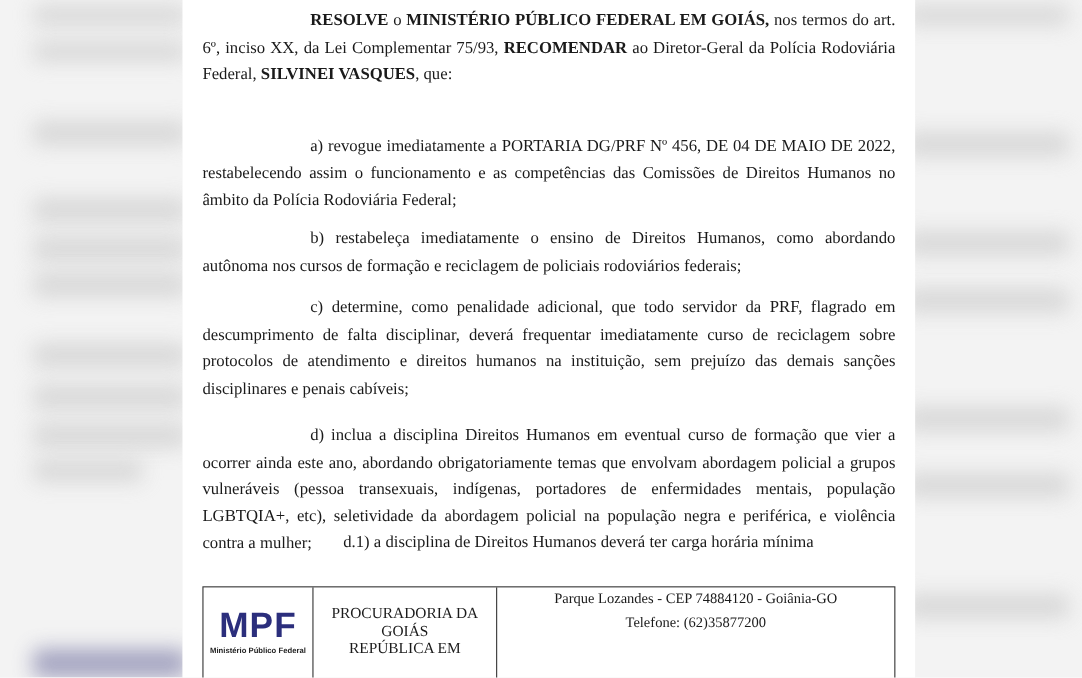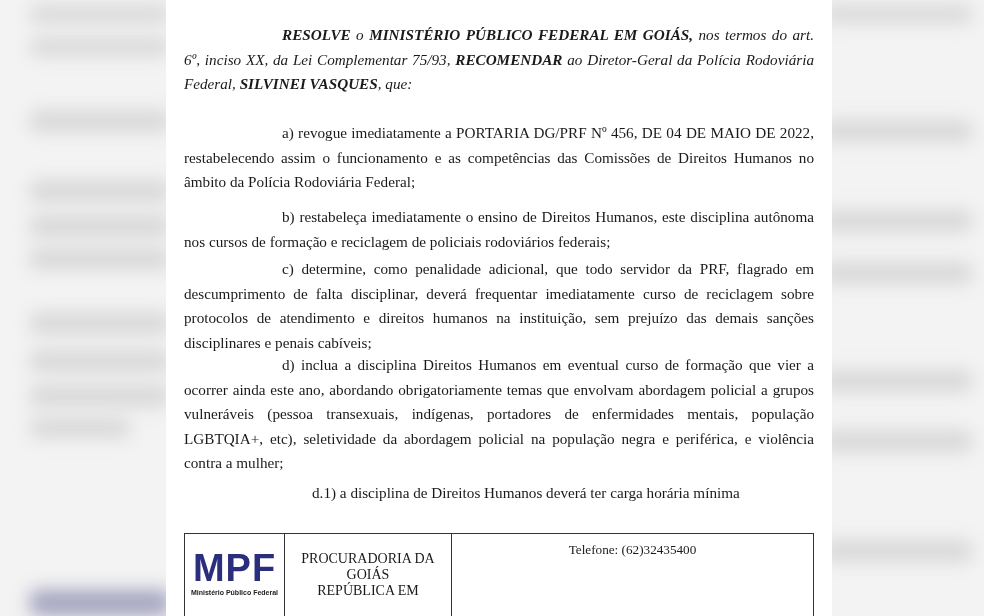--- a/index.html
+++ b/index.html
@@ -4,32 +4,32 @@
   <style>
     html, body { margin:0; padding:0; }
     body { width:984px; height:616px; overflow:hidden; background:#f4f4f4; position:relative; font-family:"Liberation Serif", serif; color:#1a1a1a; }
     .blur-side { position:absolute; top:0; height:616px; background:#f3f3f3; overflow:hidden; }
     .blur-side.left { left:0; width:166px; }
     .blur-side.right { left:832px; width:152px; }
     .blob { position:absolute; background:#cfcfcf; filter:blur(9px); border-radius:6px; opacity:0.75; }
     .page { position:absolute; left:166px; top:0; width:666px; height:616px; background:#fff; }
     .doc { position:absolute; left:18px; top:0; width:630px; font-size:15.2px; line-height:24.5px; text-align:justify; }
     .doc p { margin:0; }
-    .p1 { position:absolute; top:23px; width:630px;font-style:italic; }
+    .p1 { position:absolute; top:7px; width:630px; }
     .pa { position:absolute; top:121px; width:630px; }
     .pb { position:absolute; top:205px; width:630px; }
-    .pc { position:absolute; top:257px; width:630px; }
-    .pd { position:absolute; top:353px; width:630px; }
+    .pc { position:absolute; top:268px; width:630px; }
+    .pd { position:absolute; top:384px; width:630px; }
     .pd1 { position:absolute; top:481px; width:630px; }
     .indent { text-indent:98px; }
     .indent2 { text-indent:128px; }
     .b { font-weight:bold; }
     .footer { position:absolute; left:184px; top:533px; width:630px; height:90px; border:1.5px solid #333; display:flex; box-sizing:border-box; }
     .f-logo { width:99px; border-right:1.5px solid #333; display:flex; flex-direction:column; align-items:center; justify-content:center; padding-bottom:12px; }
-    .mpf { font-family:"Liberation Sans", sans-serif; font-weight:bold; font-size:38px; color:#2b2e7c; letter-spacing:1px; line-height:38px; }
+    .mpf { font-family:"Liberation Sans", sans-serif; font-weight:bold; font-size:32px; color:#2b2e7c; letter-spacing:1px; line-height:38px; }
     .mpf-sub { font-family:"Liberation Sans", sans-serif; font-weight:bold; font-size:7px; color:#222; margin-top:2px; }
     .f-org { width:167px; border-right:1.5px solid #333; text-align:center; font-size:14px; line-height:16px; padding-top:17px; box-sizing:border-box; }
     .f-contact { flex:1; text-align:center; font-size:13.2px; line-height:16px; padding-top:2px; }
     .f-contact div { margin-bottom:0; }
     .f-contact .tel { margin-top:6px; }
     .f-contact .mail { margin-top:7px; }
   </style>
 </head>
 <body>
 
@@ -55,32 +55,33 @@
   <div class="blob" style="left:-10px;top:210px;width:150px;height:22px;"></div>
   <div class="blob" style="left:-10px;top:262px;width:150px;height:22px;"></div>
   <div class="blob" style="left:-10px;top:370px;width:150px;height:22px;"></div>
   <div class="blob" style="left:-10px;top:430px;width:150px;height:22px;"></div>
   <div class="blob" style="left:-10px;top:540px;width:150px;height:22px;"></div>
 </div>
 
 <div class="doc" style="left:184px;">
   <p class="p1 indent"><span class="b">RESOLVE</span><span> o </span><span class="b">MINISTÉRIO PÚBLICO FEDERAL EM GOIÁS,</span><span> nos termos do art. 6º, inciso XX, da Lei Complementar 75/93, </span><span class="b">RECOMENDAR</span><span> ao  Diretor-Geral da Polícia Rodoviária Federal, </span><span class="b">SILVINEI VASQUES</span><span>,  que:</span></p>
   <p class="pa indent">a) revogue imediatamente a PORTARIA DG/PRF Nº 456, DE 04 DE MAIO DE 2022, restabelecendo assim o funcionamento e as competências das Comissões de Direitos Humanos  no âmbito da Polícia Rodoviária Federal;</p>
-  <p class="pb indent">b) restabeleça imediatamente o ensino de Direitos Humanos, este disciplina autônoma nos cursos de formação e reciclagem de policiais rodoviários federais;</p>
+  <p class="pb indent">b) restabeleça imediatamente o ensino de Direitos Humanos, como abordando autônoma nos cursos de formação e reciclagem de policiais rodoviários federais;</p>
   <p class="pc indent">c) determine, como penalidade adicional, que todo servidor da PRF, flagrado em descumprimento de falta disciplinar, deverá frequentar imediatamente  curso de reciclagem sobre protocolos de atendimento e direitos humanos na instituição, sem prejuízo das demais sanções disciplinares e penais cabíveis;</p>
   <p class="pd indent">d) inclua a disciplina Direitos Humanos em eventual curso de formação que vier a ocorrer ainda este ano, abordando obrigatoriamente temas que envolvam abordagem policial a grupos vulneráveis (pessoa transexuais, indígenas, portadores de enfermidades mentais, população LGBTQIA+, etc), seletividade da abordagem policial na população negra e periférica, e violência contra a mulher;</p>
   <p class="pd1 indent2">d.1) a disciplina de Direitos Humanos deverá ter carga horária mínima</p>
 </div>
 
 <div class="footer">
   <div class="f-logo">
     <div class="mpf">MPF</div>
     <div class="mpf-sub">Ministério Público Federal</div>
   </div>
   <div class="f-org">
     <div>PROCURADORIA DA</div>
     <div>GOIÁS</div>
     <div>REPÚBLICA EM</div>
   </div>
   <div class="f-contact">
-    <div class="tel">Telefone: (62)32435400</div>
+    <div>Parque Lozandes - CEP 74884120 - Goiânia-GO</div>
+    <div class="tel">Telefone: (62)35877200</div>
   </div>
 </div>
 
 </body></html>

